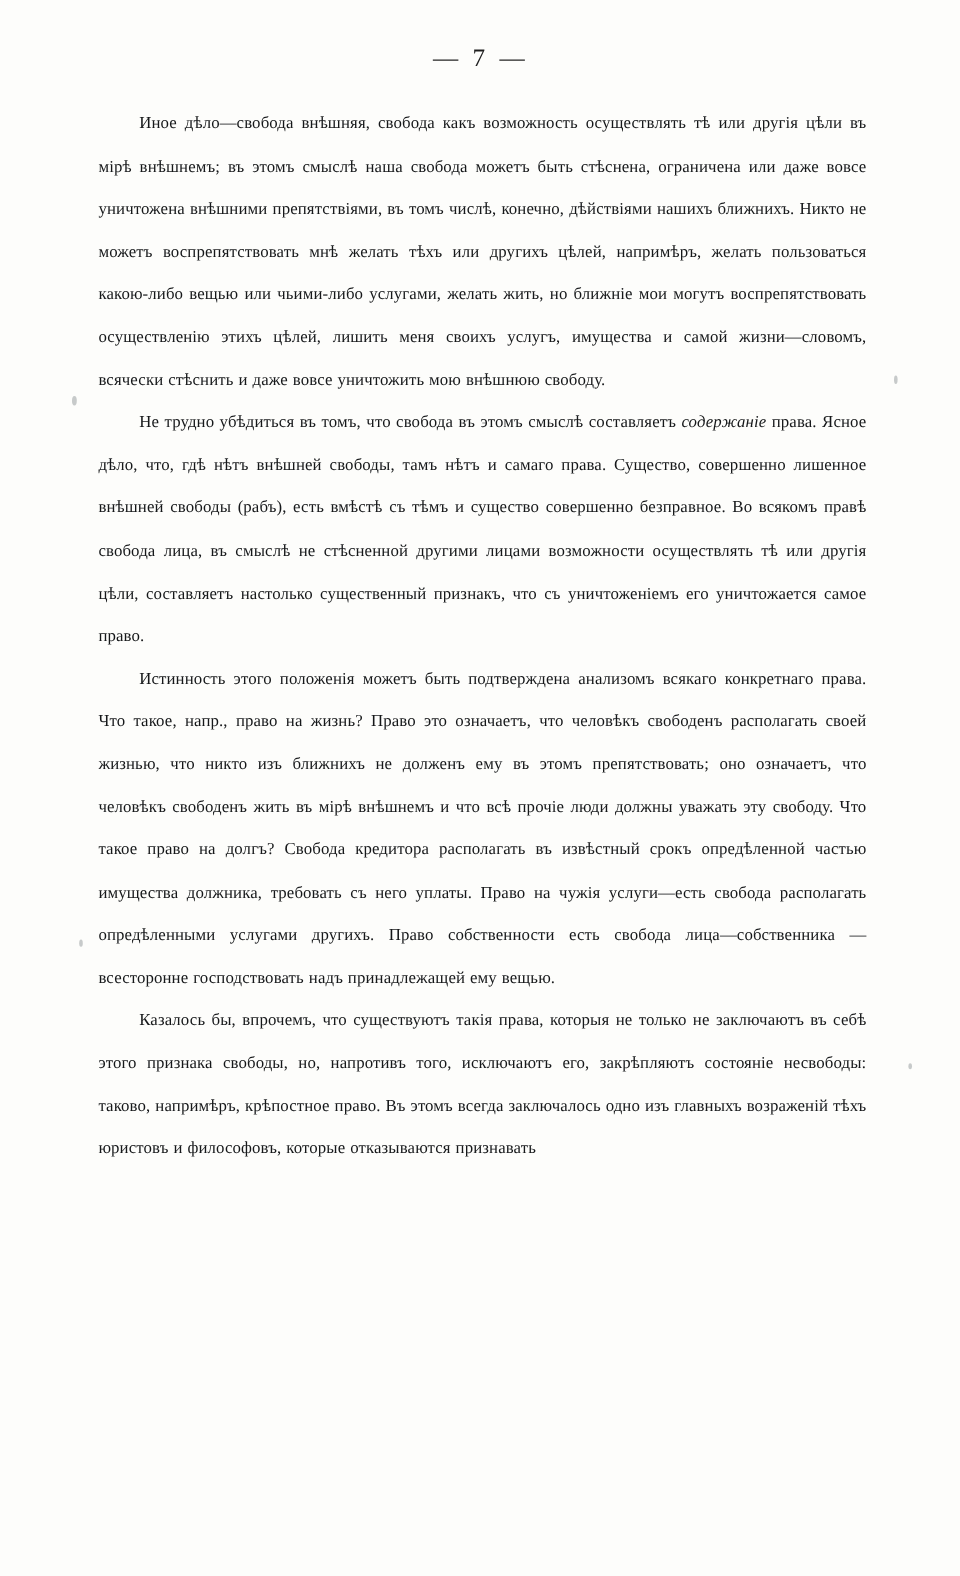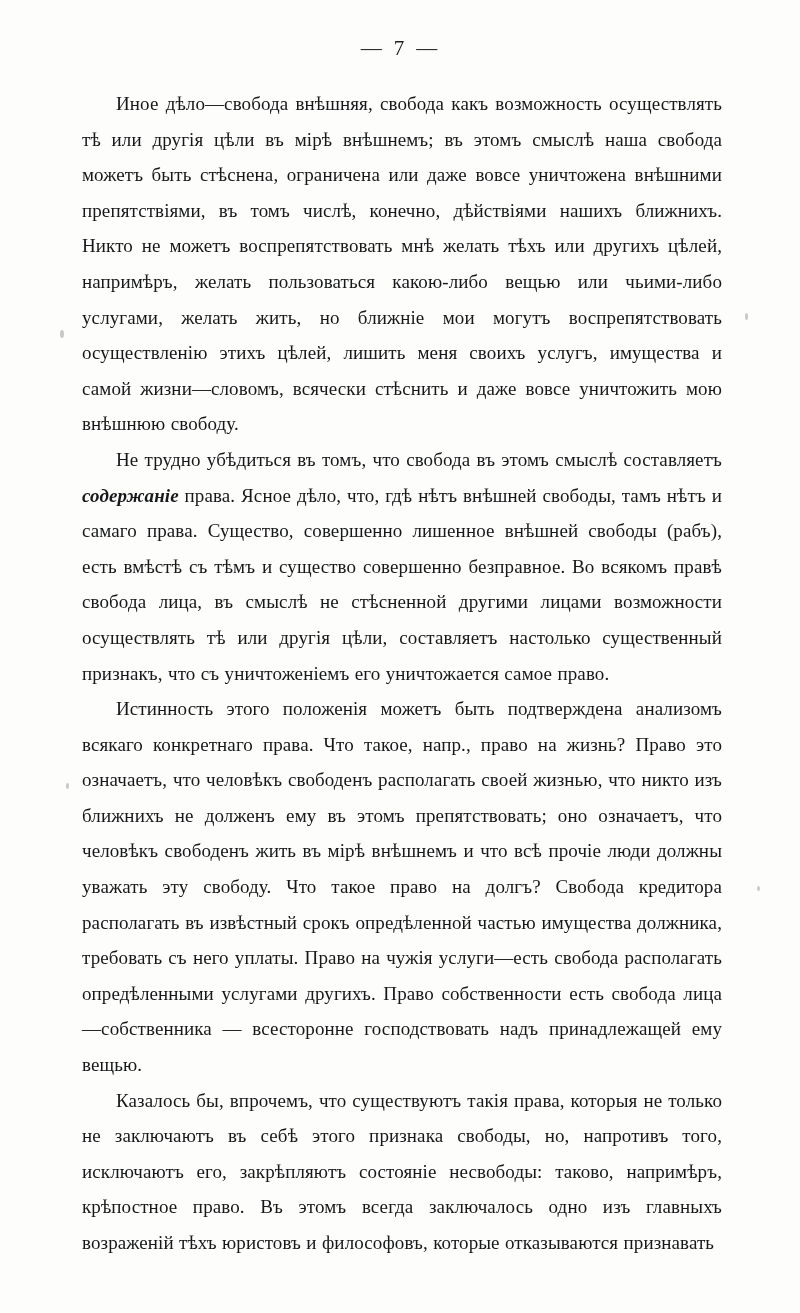--- a/index.html
+++ b/index.html
@@ -38,33 +38,32 @@
   .body-text {
     position: absolute;
     top: 86px;
     left: 82px;
     width: 640px;
   }
   .para {
     margin: 0 0 0 0;
     text-align: justify;
     text-justify: inter-word;
-    font-size: 19px;
+    font-size: 14px;
     line-height: 35.6px;
     color: #16181a;
     text-indent: 34px;
     letter-spacing: 0.1px;
     word-spacing: 0.5px;
   }
   .para + .para {
     margin-top: 0px;
   }
   .para .ital {
     font-style: italic;
-    font-weight: bold;
   }
   
   .speck {
     position: absolute;
     background: #9aa0a2;
     opacity: .55;
     border-radius: 50%;
   }
 </style>
 </head>

